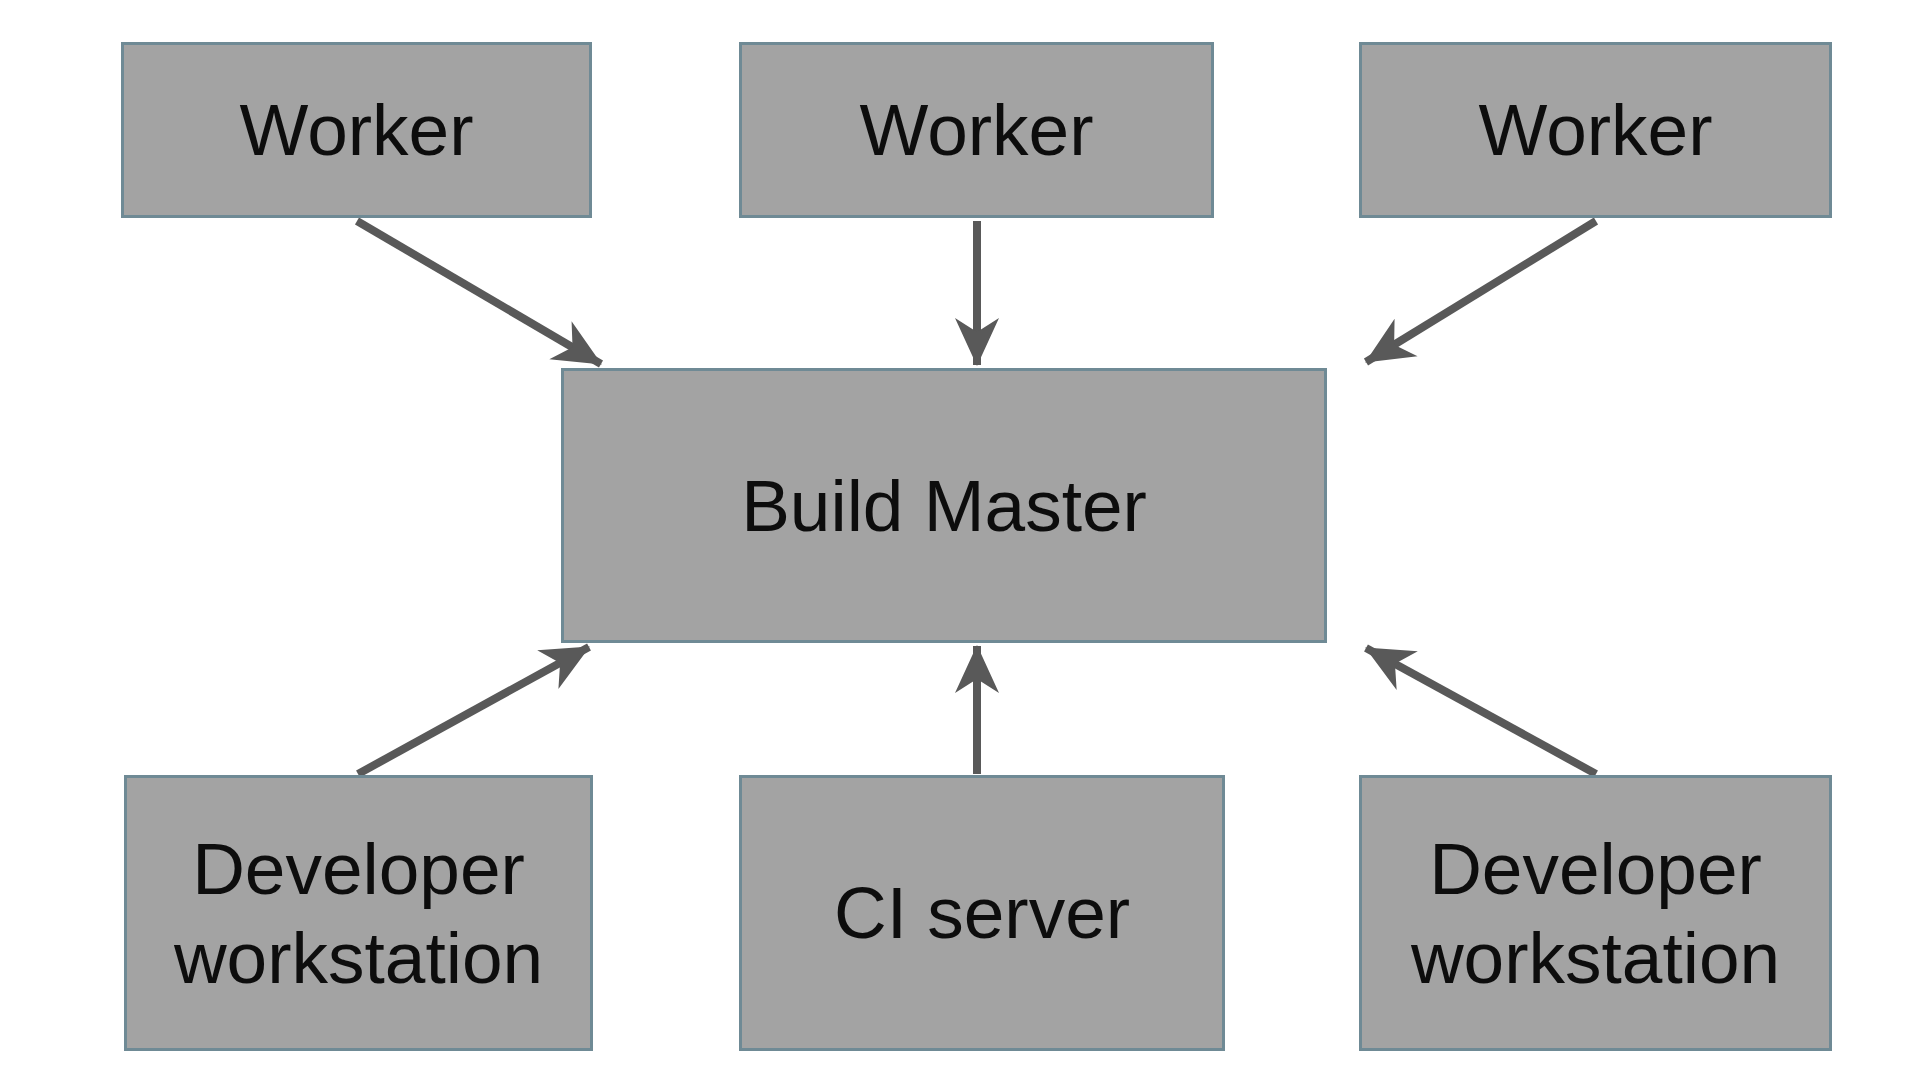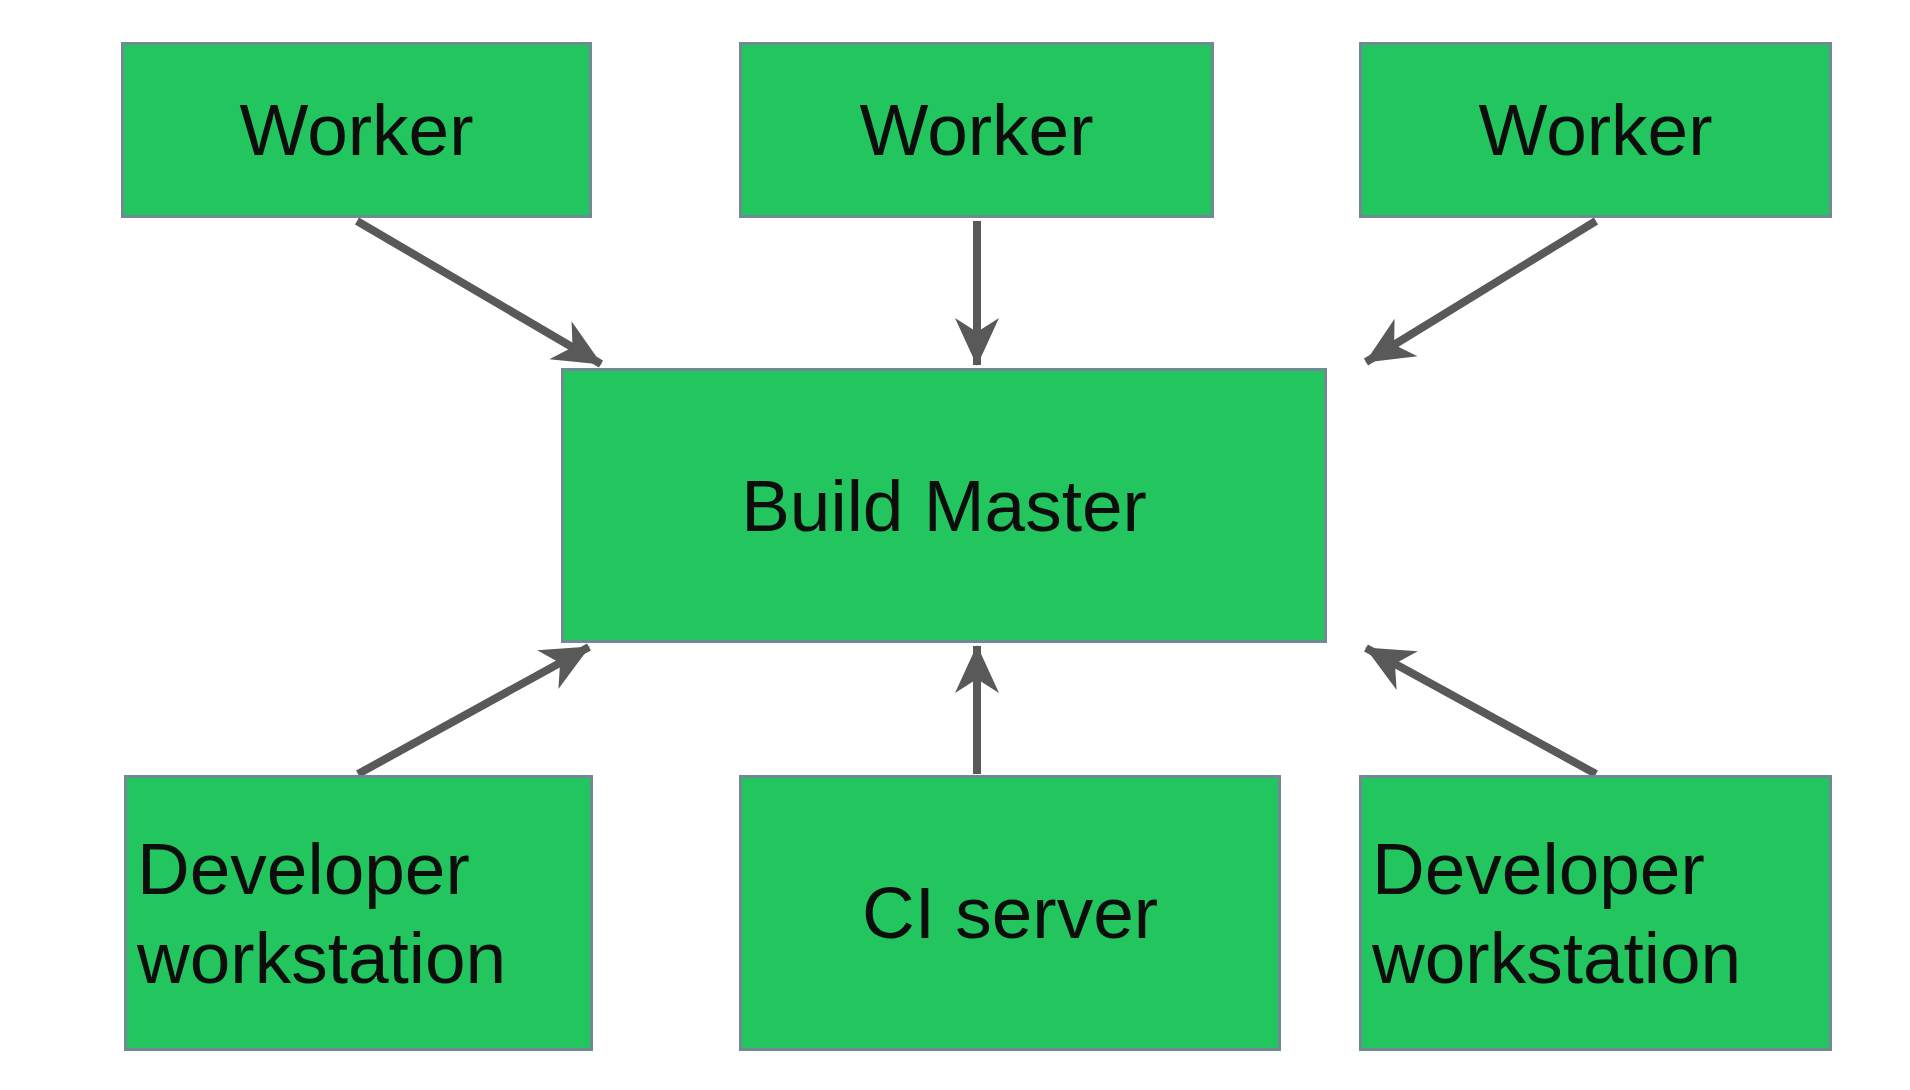--- a/index.html
+++ b/index.html
@@ -17,36 +17,37 @@
   }
   .arrows {
     position: absolute;
     left: 0;
     top: 0;
     pointer-events: none;
   }
   .node {
     position: absolute;
     box-sizing: border-box;
-    background: #22c55e;
+    background: #a3a3a3;
     border: 3px solid #6f8a95;
     display: flex;
     align-items: center;
     justify-content: center;
+    text-align: center;
     color: #0d0d0d;
     font-size: 73px;
     line-height: 1.22;
     padding: 8px 10px;
   }
   #n-worker1 { left: 121px; top: 42px;  width: 471px; height: 176px; }
   #n-worker2 { left: 739px; top: 42px;  width: 475px; height: 176px; }
   #n-worker3 { left: 1359px; top: 42px; width: 473px; height: 176px; }
   #n-build   { left: 561px; top: 368px; width: 766px; height: 275px; }
   #n-dev1    { left: 124px; top: 775px; width: 469px; height: 276px; }
-  #n-ci      { left: 739px; top: 775px; width: 542px; height: 276px; }
+  #n-ci      { left: 739px; top: 775px; width: 486px; height: 276px; }
   #n-dev2    { left: 1359px; top: 775px; width: 473px; height: 276px; }
 </style>
 </head>
 <body>
 
 <div class="canvas">
 
   <svg class="arrows" width="1910" height="1090" viewBox="0 0 1910 1090">
     <defs>
       <marker id="arrowhead" markerUnits="userSpaceOnUse" markerWidth="52" markerHeight="46" refX="49" refY="23" orient="auto">

